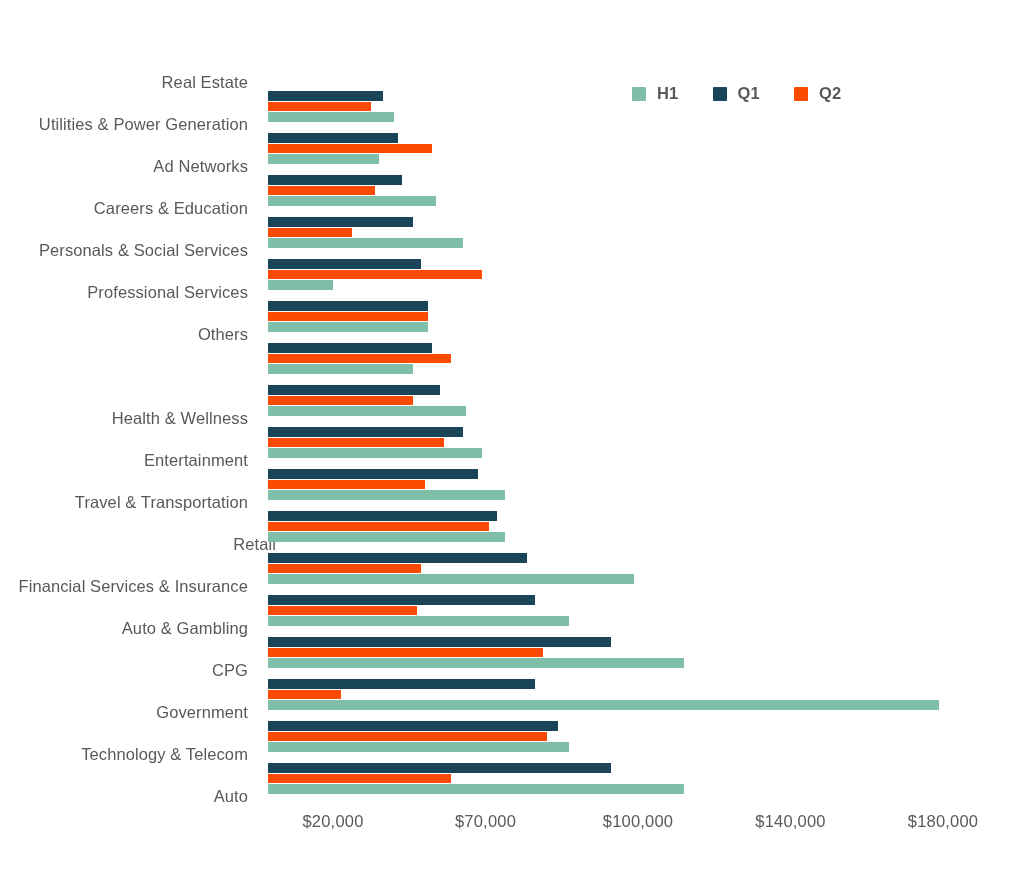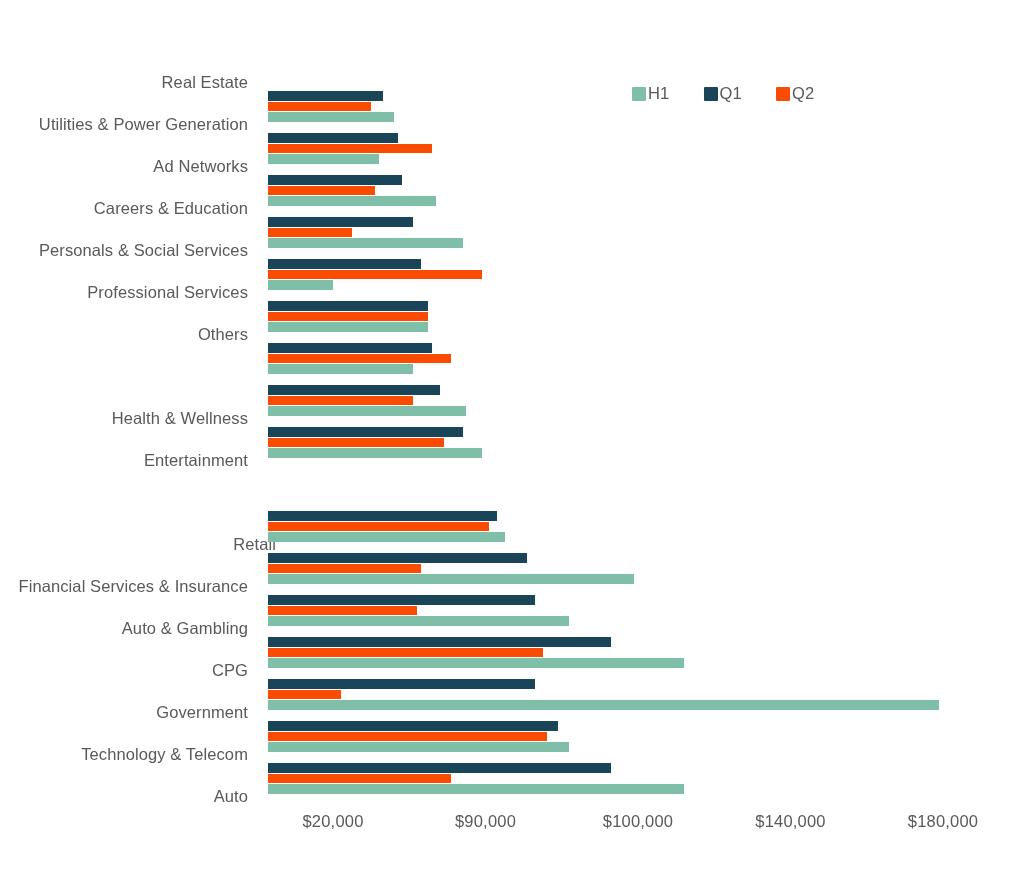--- a/index.html
+++ b/index.html
@@ -27,21 +27,22 @@
     position: absolute;
     left: 632px;
     top: 84px;
     display: flex;
     align-items: center;
     gap: 34px;
   }
   .legend-entry {
     display: flex;
     align-items: center;
-    gap: 2px;
+    gap: 11px;
+    font-weight: bold;
   }
   .legend-swatch {
     width: 14px;
     height: 14px;
     display: block;
     border-radius: 1px;
   }
   .legend-label {
     font-size: 16.5px;
     color: #58595b;
@@ -209,20 +210,28 @@
         </div>
       </div>
       <div class="cat-row" style="top: 378px;">
         <div class="cat-label">Entertainment</div>
         <div class="bar-group">
           <div class="bar bar-q1" style="width: 194.625px; background: rgb(26, 68, 87);"></div>
           <div class="bar bar-q2" style="width: 175.562px; background: rgb(250, 75, 0);"></div>
           <div class="bar bar-h1" style="width: 213.688px; background: rgb(127, 191, 168);"></div>
         </div>
       </div>
+      <div class="cat-row" style="top: 420px;">
+        <div class="cat-label">Travel &amp; Transportation</div>
+        <div class="bar-group">
+          <div class="bar bar-q1" style="width: 209.875px; background: rgb(26, 68, 87);"></div>
+          <div class="bar bar-q2" style="width: 156.5px; background: rgb(250, 75, 0);"></div>
+          <div class="bar bar-h1" style="width: 236.562px; background: rgb(127, 191, 168);"></div>
+        </div>
+      </div>
       <div class="cat-row" style="top: 462px; padding-left: 28px;">
         <div class="cat-label">Retail</div>
         <div class="bar-group">
           <div class="bar bar-q1" style="width: 228.938px; background: rgb(26, 68, 87);"></div>
           <div class="bar bar-q2" style="width: 221.312px; background: rgb(250, 75, 0);"></div>
           <div class="bar bar-h1" style="width: 236.562px; background: rgb(127, 191, 168);"></div>
         </div>
       </div>
       <div class="cat-row" style="top: 504px;">
         <div class="cat-label">Financial Services &amp; Insurance</div>
@@ -269,19 +278,19 @@
         <div class="bar-group">
           <div class="bar bar-q1" style="width: 343.312px; background: rgb(26, 68, 87);"></div>
           <div class="bar bar-q2" style="width: 183.188px; background: rgb(250, 75, 0);"></div>
           <div class="bar bar-h1" style="width: 415.75px; background: rgb(127, 191, 168);"></div>
         </div>
       </div>
     </div>
 
   <div id="x-axis">
       <div class="x-tick" style="left: 333px;">$20,000</div>
-      <div class="x-tick" style="left: 485.5px;">$90,000</div>
+      <div class="x-tick" style="left: 485.5px;">$70,000</div>
       <div class="x-tick" style="left: 638px; text-align: right;">$100,000</div>
       <div class="x-tick" style="left: 790.5px;">$140,000</div>
       <div class="x-tick" style="left: 943px;">$180,000</div>
     </div>
 
 </div>
 
 </body></html>

